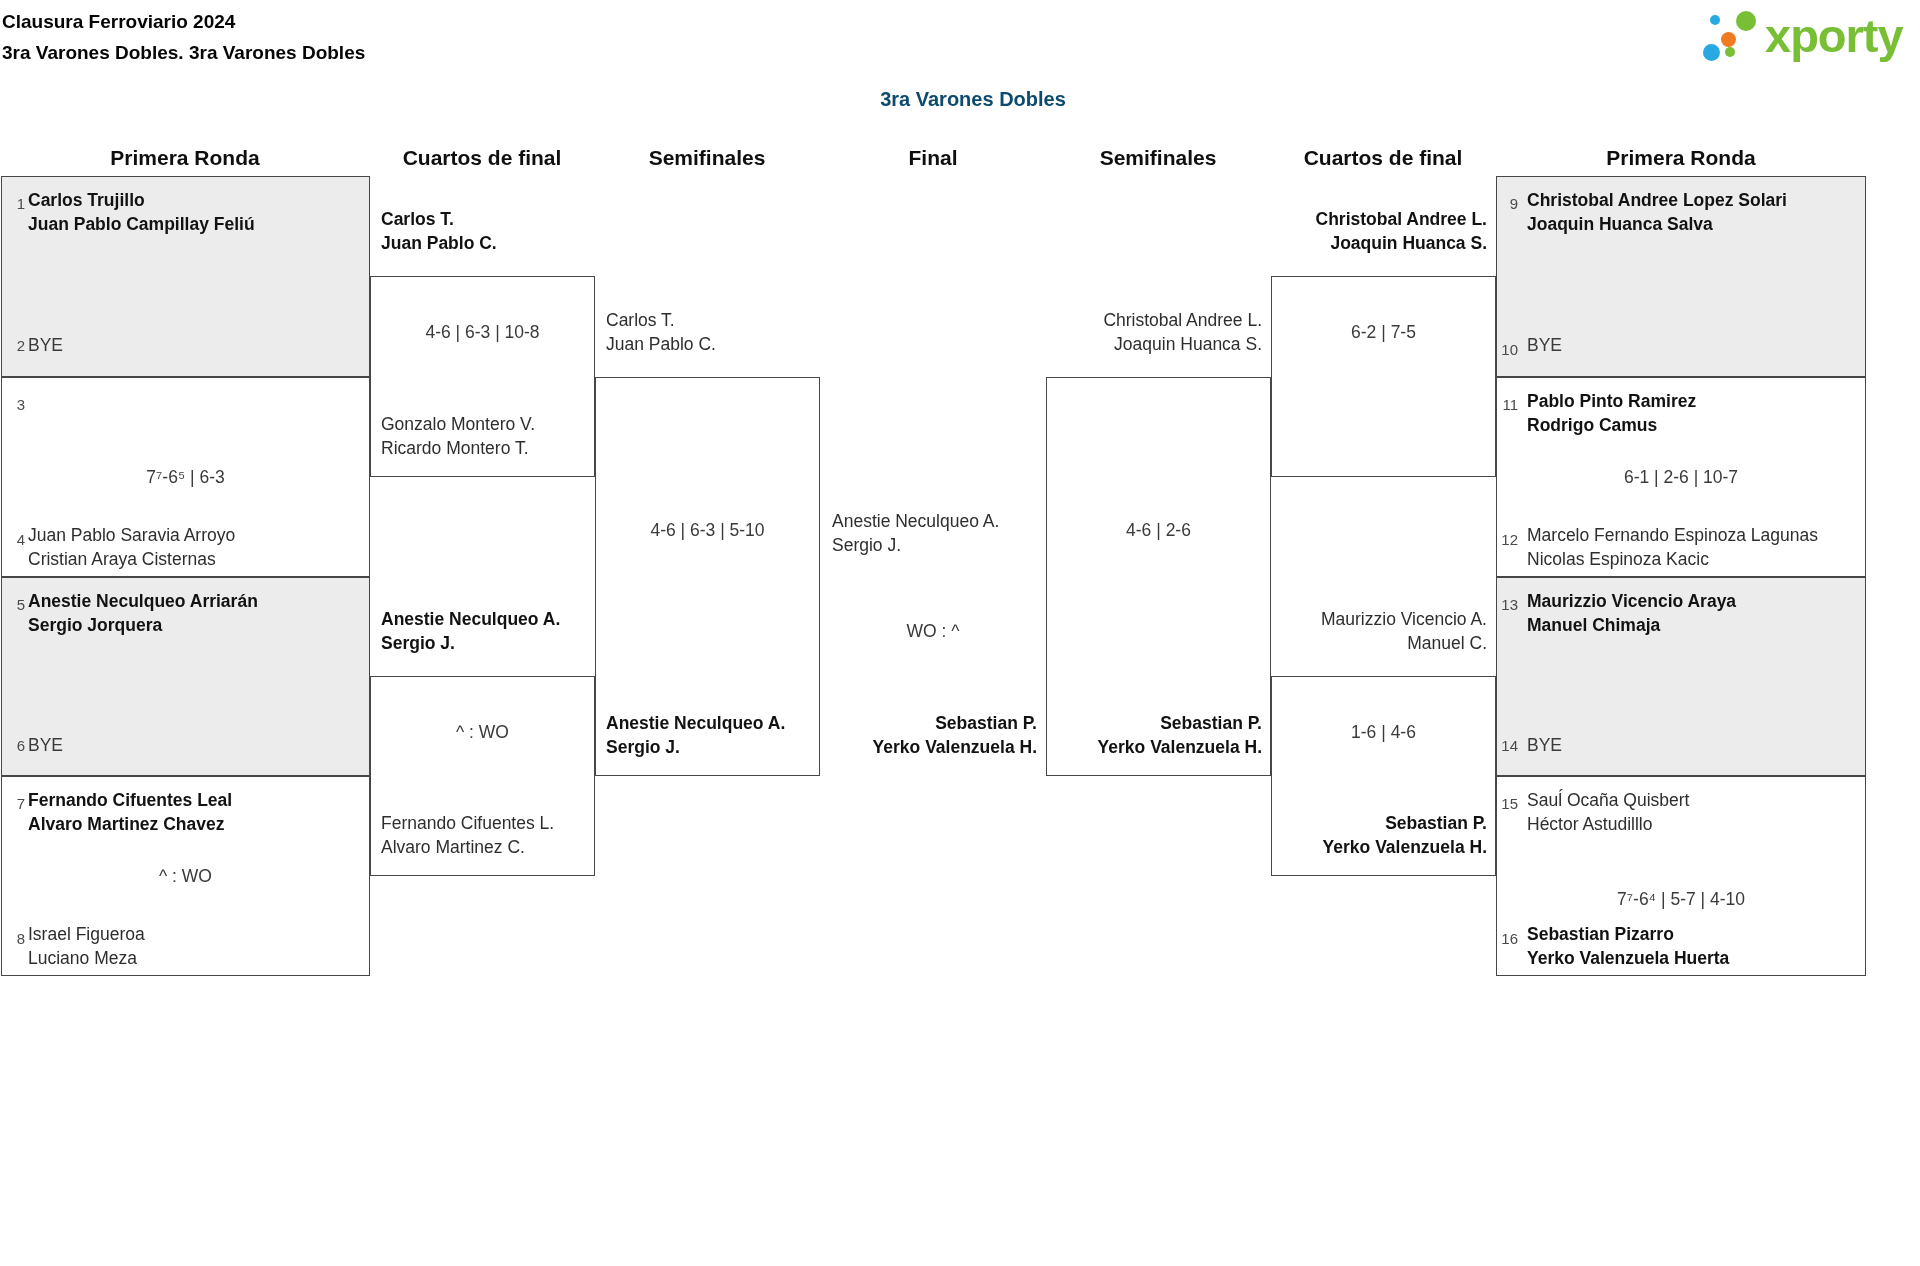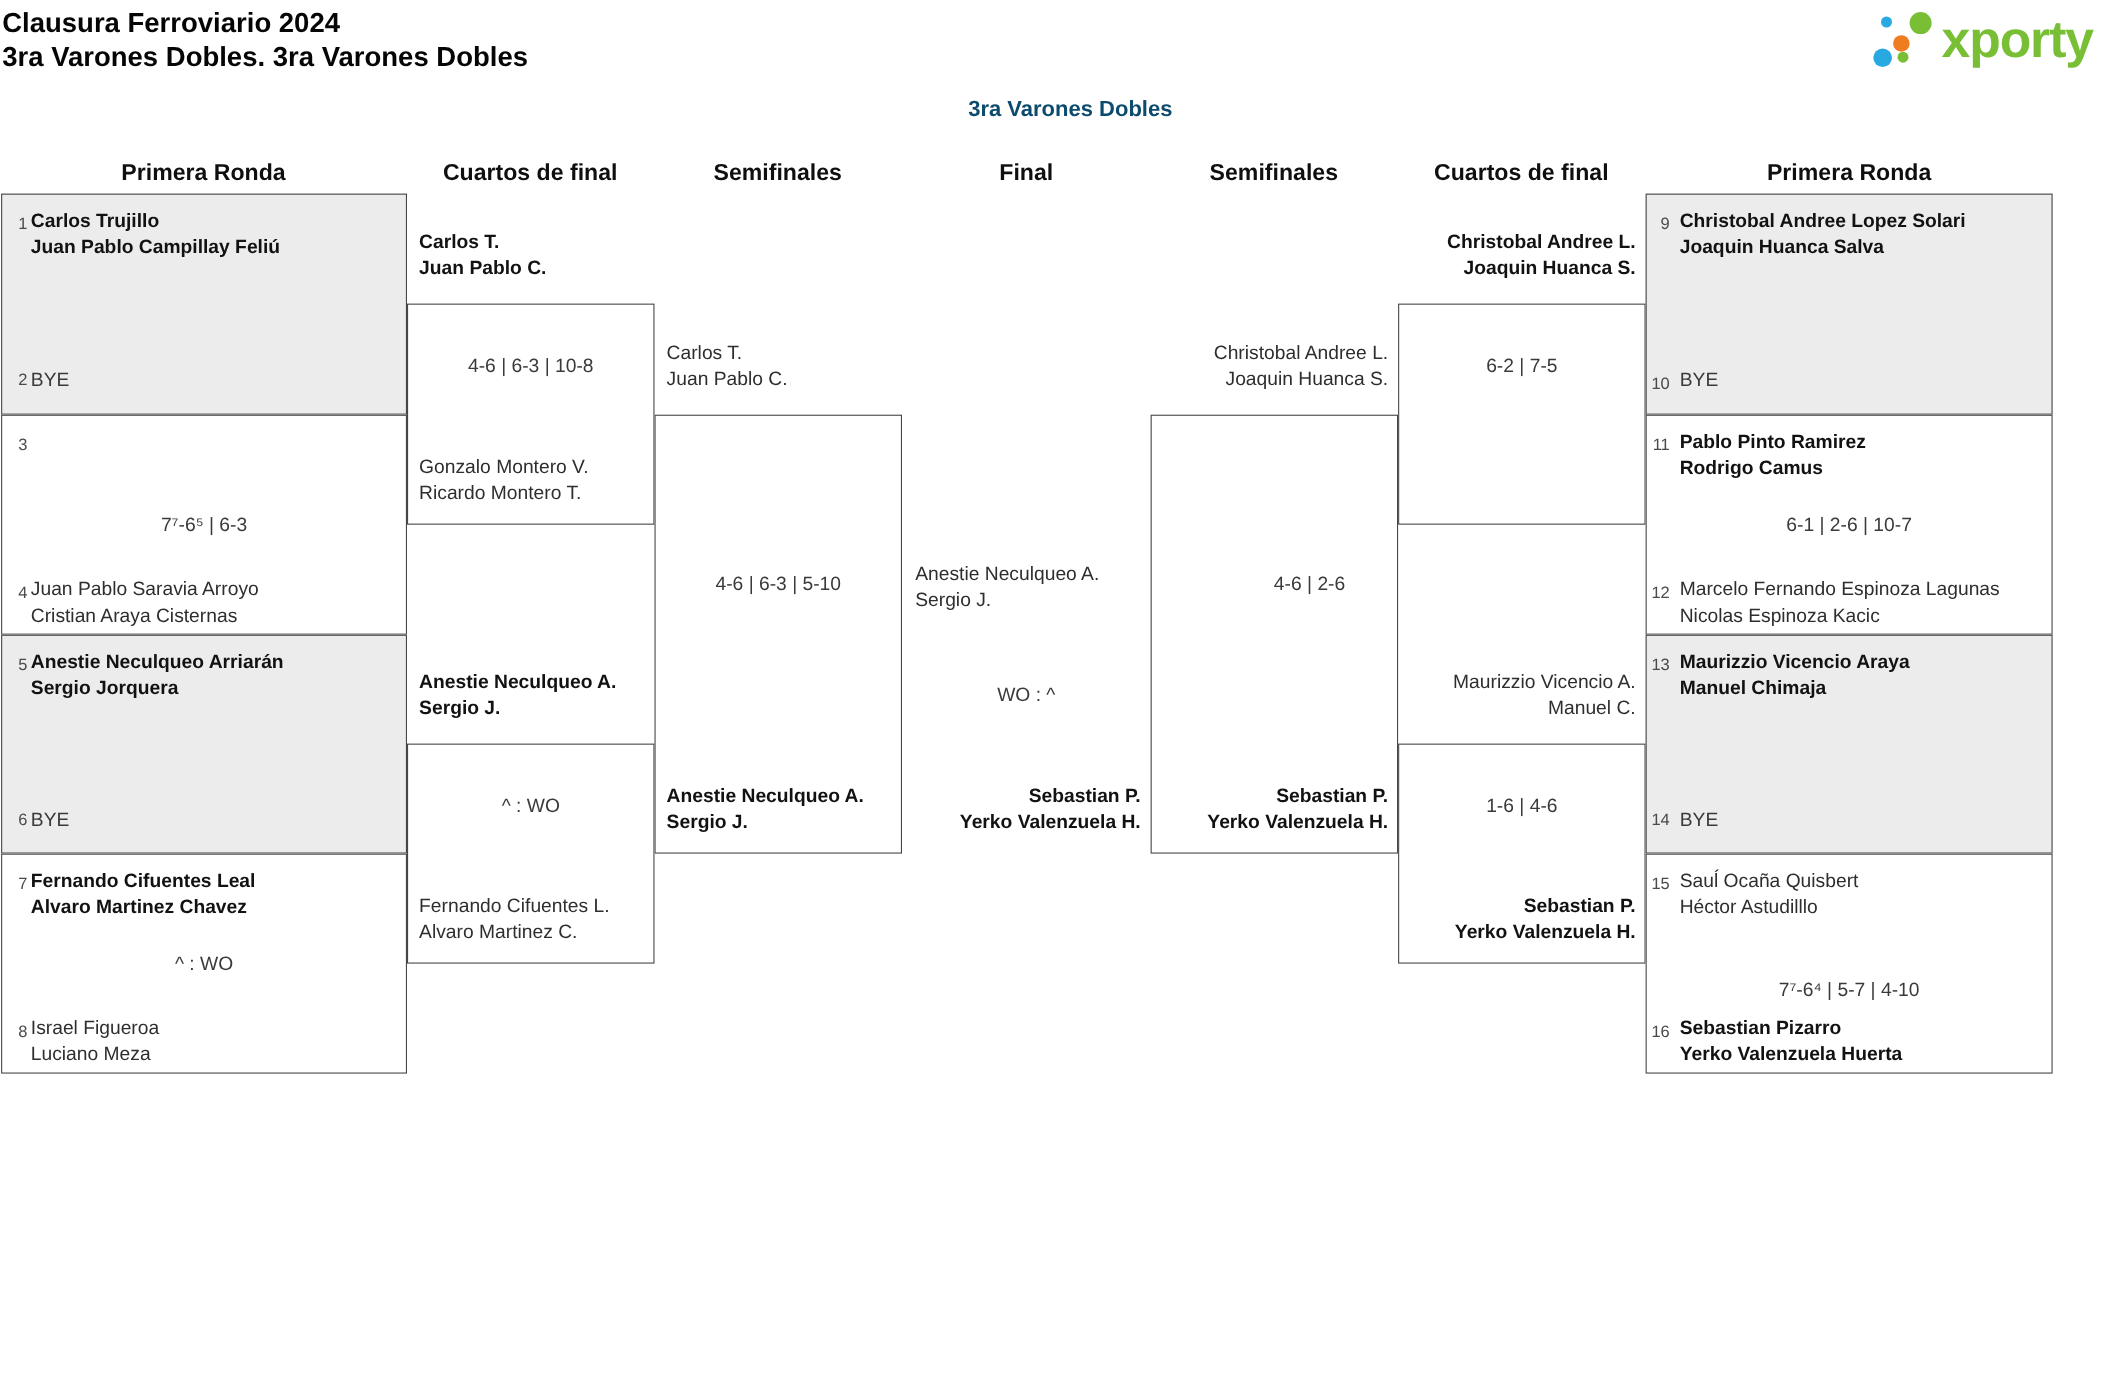--- a/index.html
+++ b/index.html
@@ -1,21 +1,21 @@
 <!DOCTYPE html>
 <html><head>
 <meta charset="utf-8">
 <style>
   html,body{margin:0;padding:0;background:#ffffff;}
   #canvas{
     position:relative;width:1920px;height:1266px;background:#ffffff;overflow:hidden;
     font-family:"Liberation Sans","DejaVu Sans",sans-serif;color:#1a1a1a;
   }
   .abs{position:absolute;}
-  .page-title{font-size:25px;font-weight:bold;line-height:31px;color:#050505;white-space:nowrap;}
+  .page-title{font-size:19px;font-weight:bold;line-height:31px;color:#050505;white-space:nowrap;}
   .bracket-title{font-size:20px;font-weight:600;color:#0c4a6e;transform:translateX(-50%);white-space:nowrap;}
   .round-header{font-size:21px;font-weight:600;color:#0f0f0f;transform:translateX(-50%);white-space:nowrap;}
   .box{position:absolute;border:1px solid #474747;box-sizing:border-box;background:#ffffff;}
   .box.shaded{background:#ececec;}
   .names{position:absolute;font-size:17.5px;line-height:23.5px;color:#2e2e2e;white-space:nowrap;}
   .names span{display:block;}
   .names.bold{font-weight:bold;color:#121212;}
   .names.ra{text-align:right;}
   .seed{position:absolute;font-size:15px;color:#4a4a4a;width:18px;text-align:right;white-space:nowrap;}
   .score{position:absolute;font-size:17.5px;color:#3a3a3a;text-align:center;white-space:nowrap;}
@@ -138,21 +138,21 @@
   <div class="names bold ra" style="left:820px;top:712px;width:217px;">
     <span>Sebastian P.</span>
     <span>Yerko Valenzuela H.</span>
   </div>
 
   <div class="box" style="left:1046px;top:377px;width:225px;height:399px;"></div>
   <div class="names ra" style="left:1046px;top:309px;width:216px;">
     <span>Christobal Andree L.</span>
     <span>Joaquin Huanca S.</span>
   </div>
-  <div class="score" style="left:1078px;top:520px;width:225px;">4-6 | 2-6</div>
+  <div class="score" style="left:1046px;top:520px;width:225px;">4-6 | 2-6</div>
   <div class="names bold ra" style="left:1046px;top:712px;width:216px;">
     <span>Sebastian P.</span>
     <span>Yerko Valenzuela H.</span>
   </div>
 
   <div class="box" style="left:1271px;top:276px;width:225px;height:201px;"></div>
   <div class="names bold ra" style="left:1271px;top:208px;width:216px;">
     <span>Christobal Andree L.</span>
     <span>Joaquin Huanca S.</span>
   </div>

